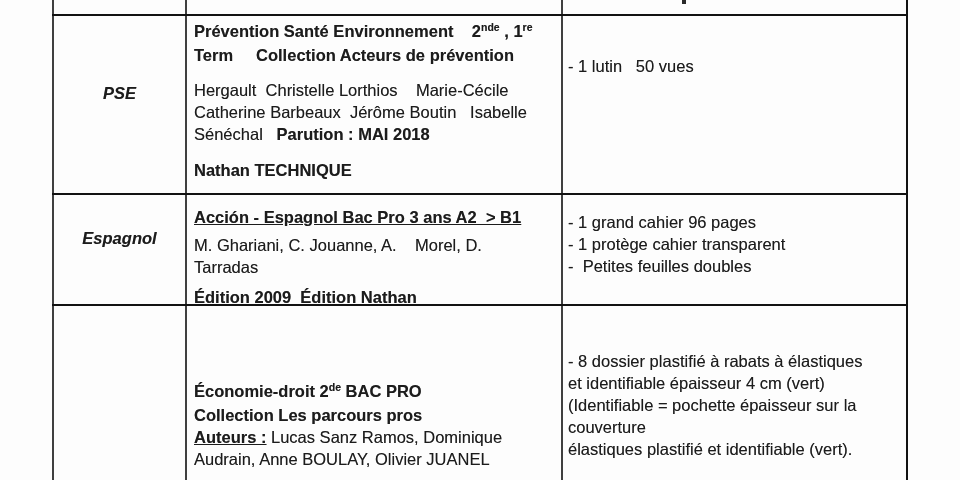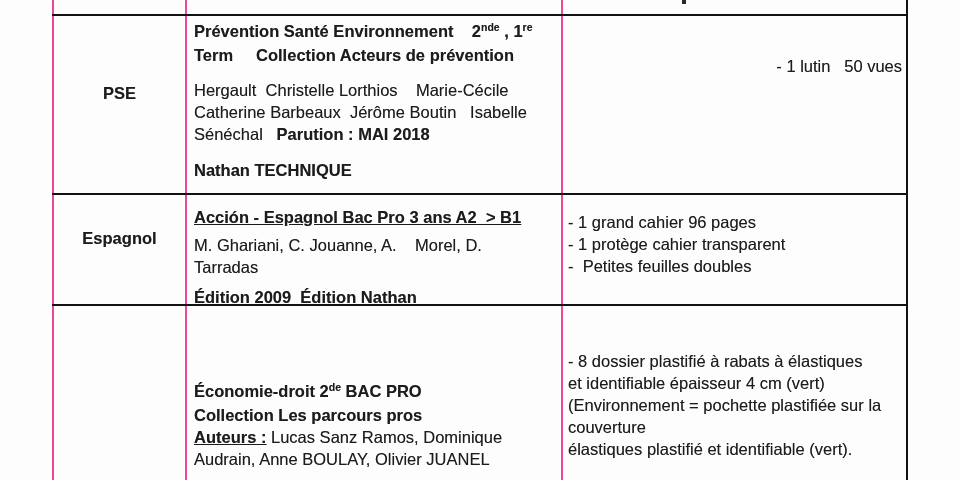--- a/index.html
+++ b/index.html
@@ -29,50 +29,51 @@
     display: flex;
     box-sizing: border-box;
   }
   .row.bordered { border-top: 2px solid #121212; }
   .row0 { height: 14px; }
   .row1 { height: 179px; }
   .row2 { height: 111px; }
   .row3 { height: 196px; }
   .cell {
     box-sizing: border-box;
-    border-left: 2px solid #ec4899;
+    border-left: 2px solid #404040;
     overflow: hidden;
   }
   .cell.last { border-right: 2px solid #121212; }
   .c1 { width: 133px; }
   .c2 { width: 376px; }
   .c3 { width: 347px; }
   .subject-cell {
     display: flex;
     align-items: center;
     justify-content: center;
     font-weight: bold;
     padding-bottom: 24px;
+    font-style: italic;
   }
   .book-cell { padding: 0 4px 0 7px; }
   .supplies-cell { padding: 0 4px 0 5px; }
   .line { white-space: pre; }
   .bold { font-weight: bold; }
   .underline { text-decoration: underline; }
   .sup {
     font-size: 10.5px;
     position: relative;
     top: -6px;
     letter-spacing: 0;
   }
   
   .row1 .book-cell { padding-top: 4px; }
   .row1 .authors-block { margin-top: 13px; }
   .row1 .publisher-line { margin-top: 14px; }
-  .row1 .supplies-cell { padding-top: 39px; text-align: right; }
+  .row1 .supplies-cell { padding-top: 39px; }
   .row2 .book-cell { padding-top: 11px; }
   .row2 .authors-block { margin-top: 6px; }
   .row2 .edition-line { margin-top: 8px; }
   .row2 .supplies-cell { padding-top: 16px; }
   .row3 .book-cell { padding-top: 74px; }
   .row3 .supplies-cell { padding-top: 44px; }
   
   .remnant {
     position: absolute;
     left: 682px;
@@ -146,20 +147,20 @@
           <div class="line">Collection Les parcours pros</div>
         </div>
         <div class="authors-block-3">
           <div class="line"><span class="bold underline">Auteurs :</span><span> Lucas Sanz Ramos, Dominique</span></div>
           <div class="line">Audrain, Anne BOULAY, Olivier JUANEL</div>
         </div>
       </div>
       <div class="cell c3 last supplies-cell">
         <div class="line">- 8 dossier plastifié à rabats à élastiques</div>
         <div class="line">et identifiable épaisseur 4 cm (vert)</div>
-        <div class="line">(Environnement = pochette plastifiée sur la</div>
+        <div class="line">(Identifiable = pochette épaisseur sur la</div>
         <div class="line">couverture</div>
         <div class="line">élastiques plastifié et identifiable (vert).</div>
       </div>
     </div>
 
   </div>
 </div>
 
 </body></html>

